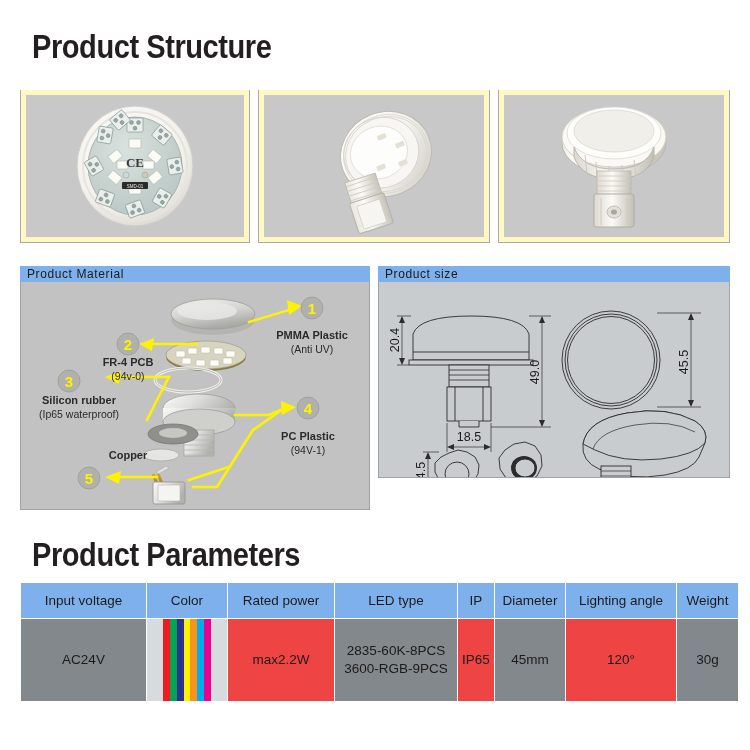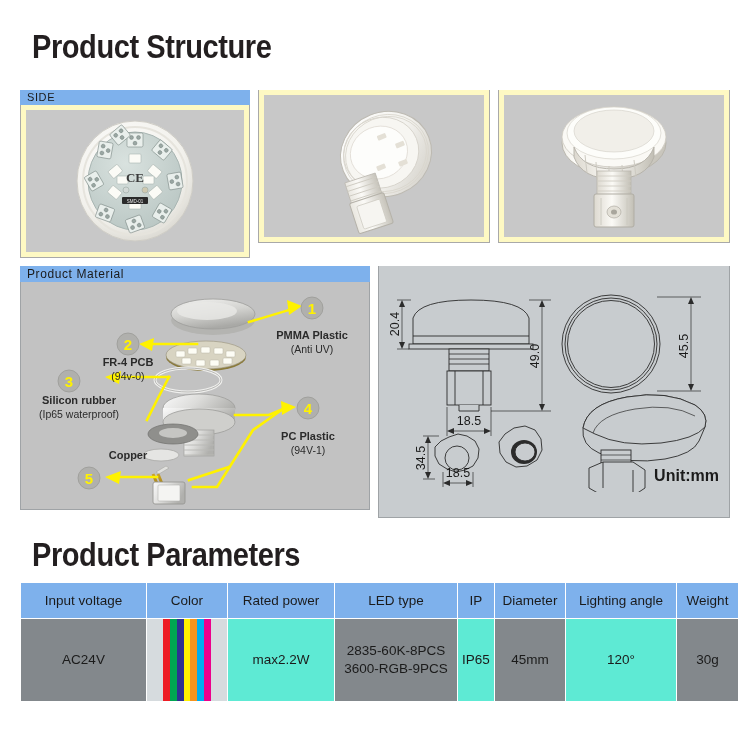--- a/index.html
+++ b/index.html
@@ -78,35 +78,34 @@
   #ptable td {
     height: 82px;
     text-align: center;
     vertical-align: middle;
     font-size: 13.5px;
     color: #1b1b1b;
     padding: 0 2px;
     line-height: 1.35;
   }
   td.dark  { background: #83888c; }
-  td.light { background: #5eead4; }
+  td.light { background: #ef4444; }
   td.swatchcell { background: #d6dbde; padding: 0; }
   .swwrap { display: flex; height: 82px; width: 100%; justify-content: center; }
   .swinner { display: flex; height: 100%; width: 63%; }
   .swinner i { display:block; height:100%; flex:1 1 0; }
 </style>
 </head>
 <body>
 
 <div class="page">
 
   <div class="section-title" id="struct-title">Product Structure</div>
 
   <div class="panel" style="left:20px; top:90px; width:230px;">
-    <div class="panel-head">SIDE</div>
     <div class="panel-body" style="height:153px;">
       <div class="photo-frame">
         <svg width="140" height="142" viewBox="0 0 140 142">
           <defs>
             <radialGradient id="rimg" cx="42%" cy="35%" r="70%">
               <stop offset="0%" stop-color="#ffffff"></stop>
               <stop offset="72%" stop-color="#f2f1ec"></stop>
               <stop offset="100%" stop-color="#d8d6cf"></stop>
             </radialGradient>
             <radialGradient id="pcbg" cx="40%" cy="32%" r="75%">
@@ -438,21 +437,22 @@
 
         <text x="287" y="158" text-anchor="middle" font-size="11" font-weight="bold" fill="#2b2b2b" font-family="'Liberation Sans',sans-serif">PC Plastic</text>
         <text x="287" y="172" text-anchor="middle" font-size="10.5" fill="#2b2b2b" font-family="'Liberation Sans',sans-serif">(94V-1)</text>
 
         <text x="107" y="177" text-anchor="middle" font-size="11" font-weight="bold" fill="#2b2b2b" font-family="'Liberation Sans',sans-serif">Copper</text>
       </svg>
     </div>
   </div>
 
   <div class="panel" style="left:378px; top:266px; width:352px;">
-    <div class="panel-body size" style="height:252px;">
+    <div class="panel-head big">Product size</div>
+    <div class="panel-body size" style="height:196px;">
       <svg width="350" height="226" viewBox="0 0 350 226">
         <g stroke="#2b2b2b" fill="none" stroke-width="0.9">
 
           <path d="M34 52 q6 -18 58 -18 q52 0 58 18 l0 26 l-116 0 z" fill="#c8cccf"></path>
           <line x1="34" y1="70" x2="150" y2="70"></line>
           <rect x="30" y="78" width="124" height="5" fill="#c8cccf"></rect>
           <rect x="70" y="83" width="40" height="22" fill="#c8cccf"></rect>
           <g stroke-width="0.8">
             <line x1="70" y1="88" x2="110" y2="88"></line>
             <line x1="70" y1="93" x2="110" y2="93"></line>

